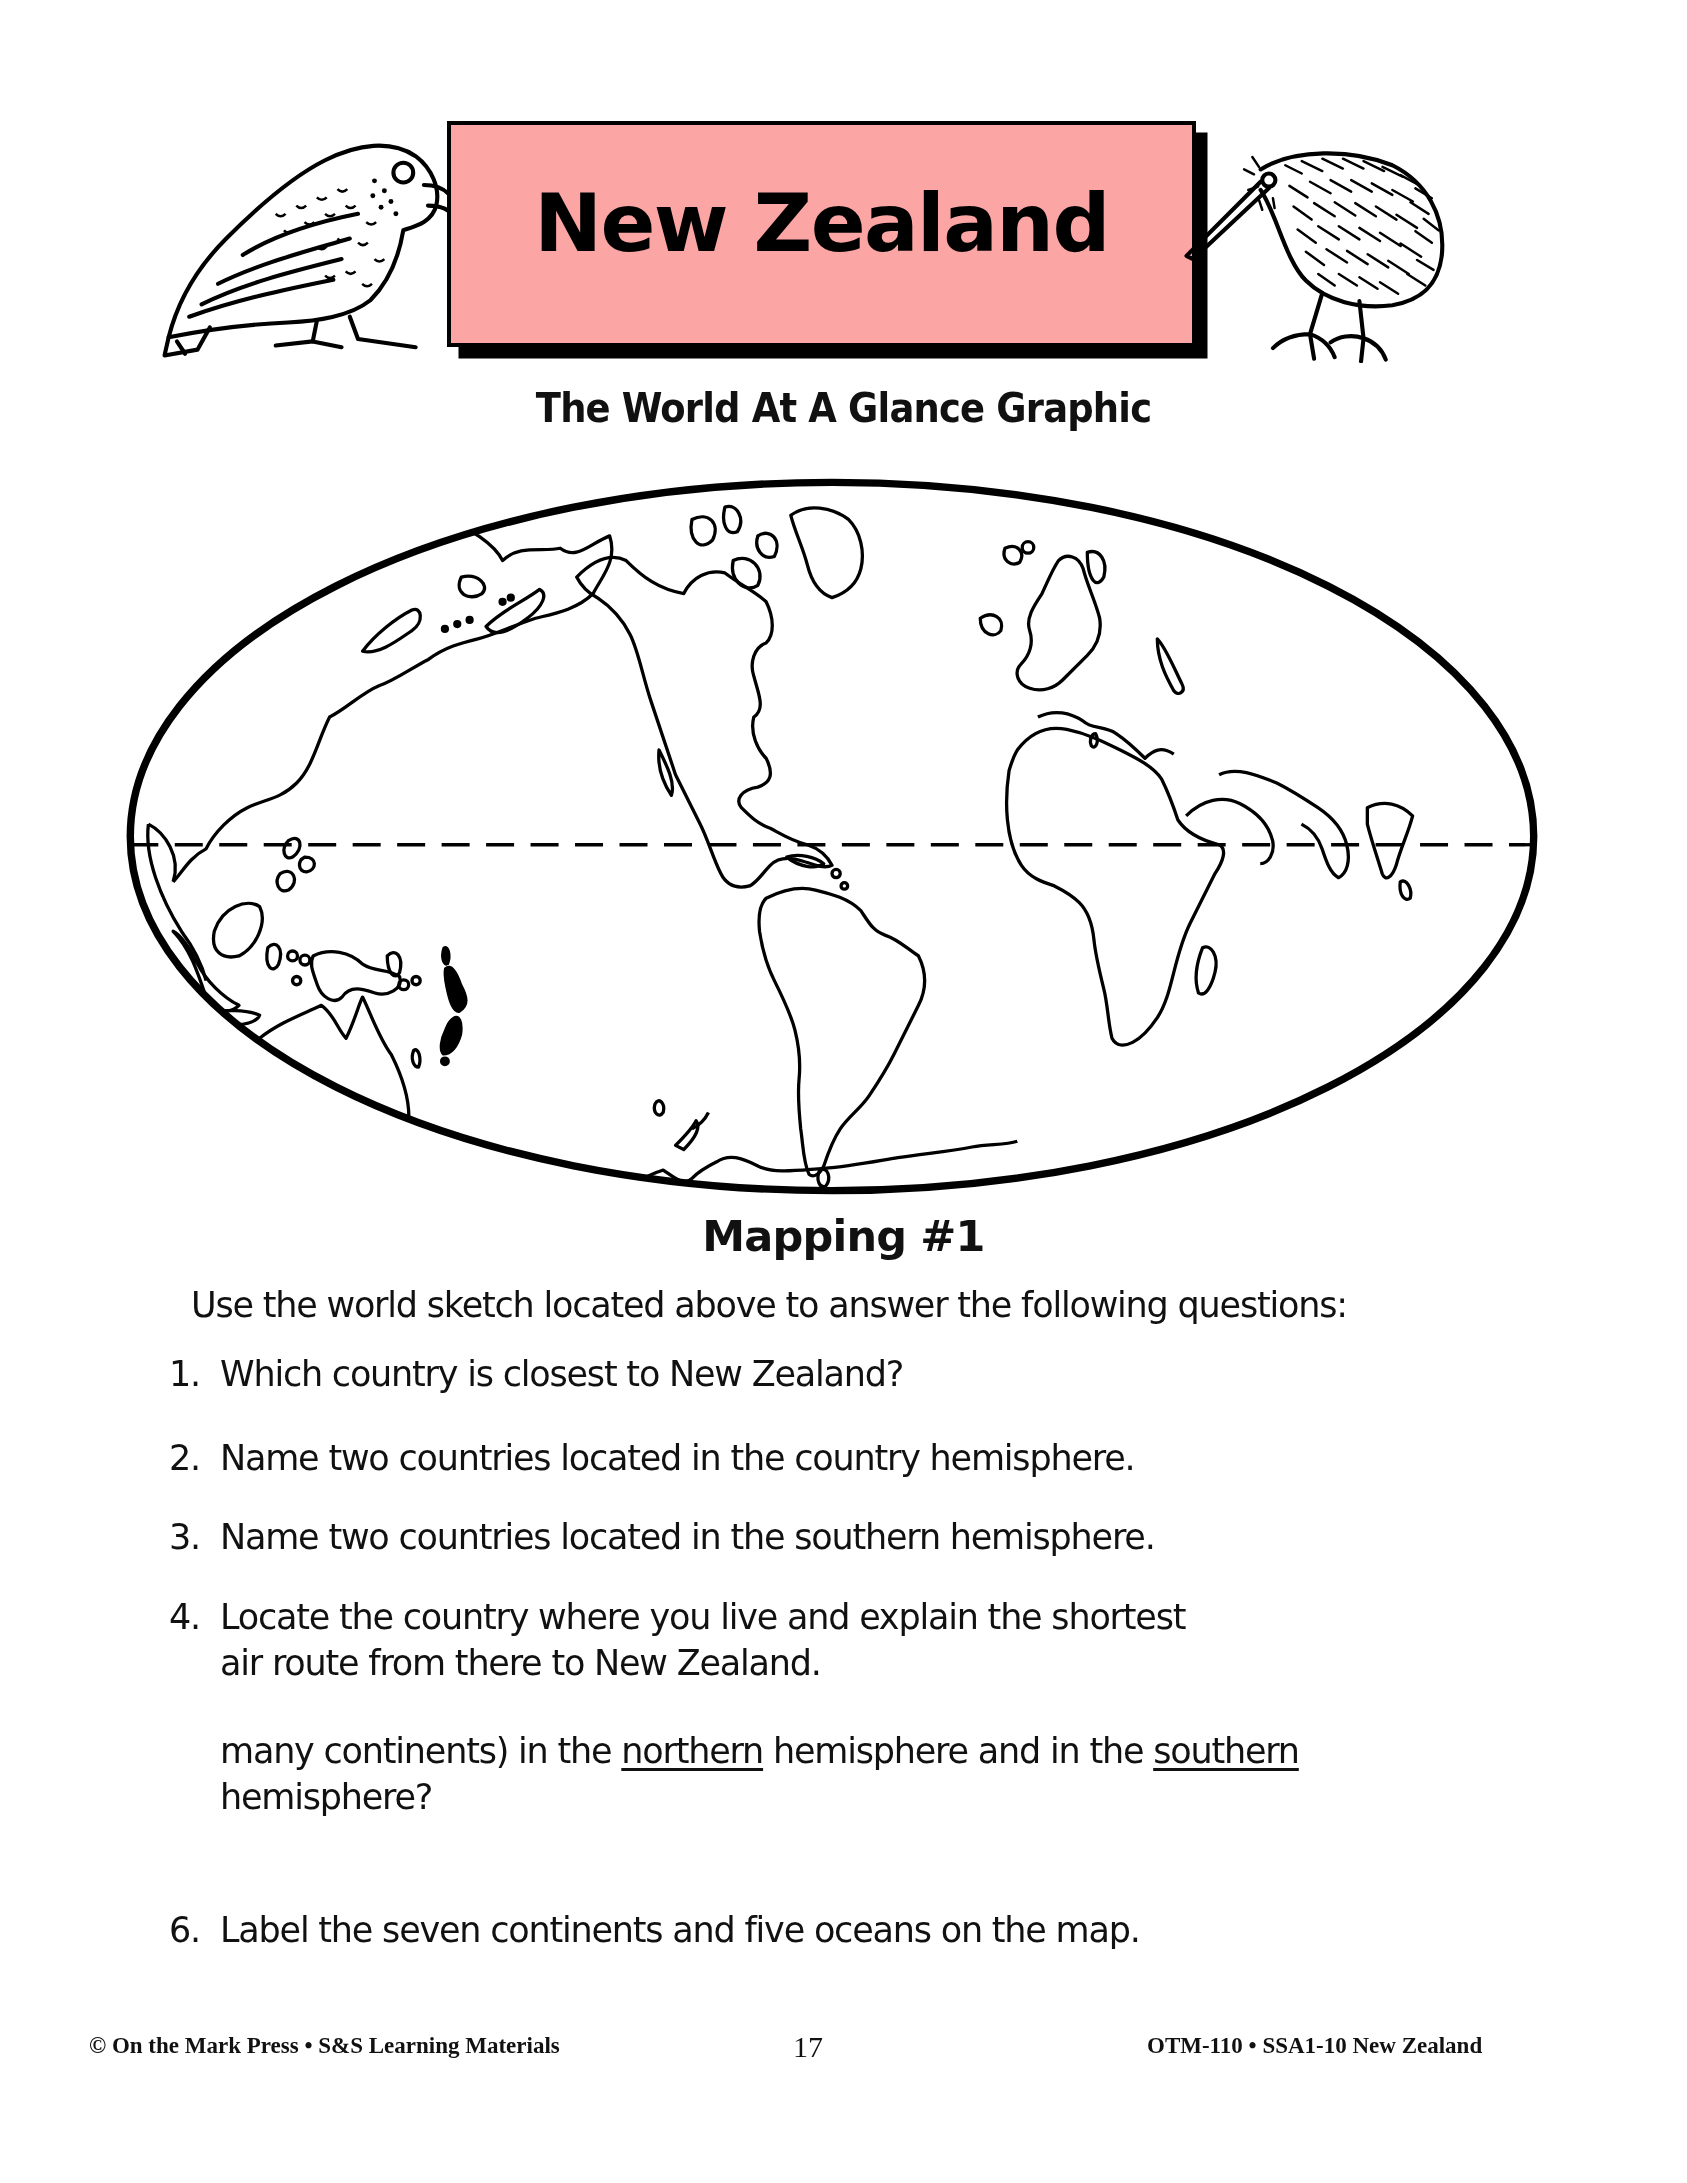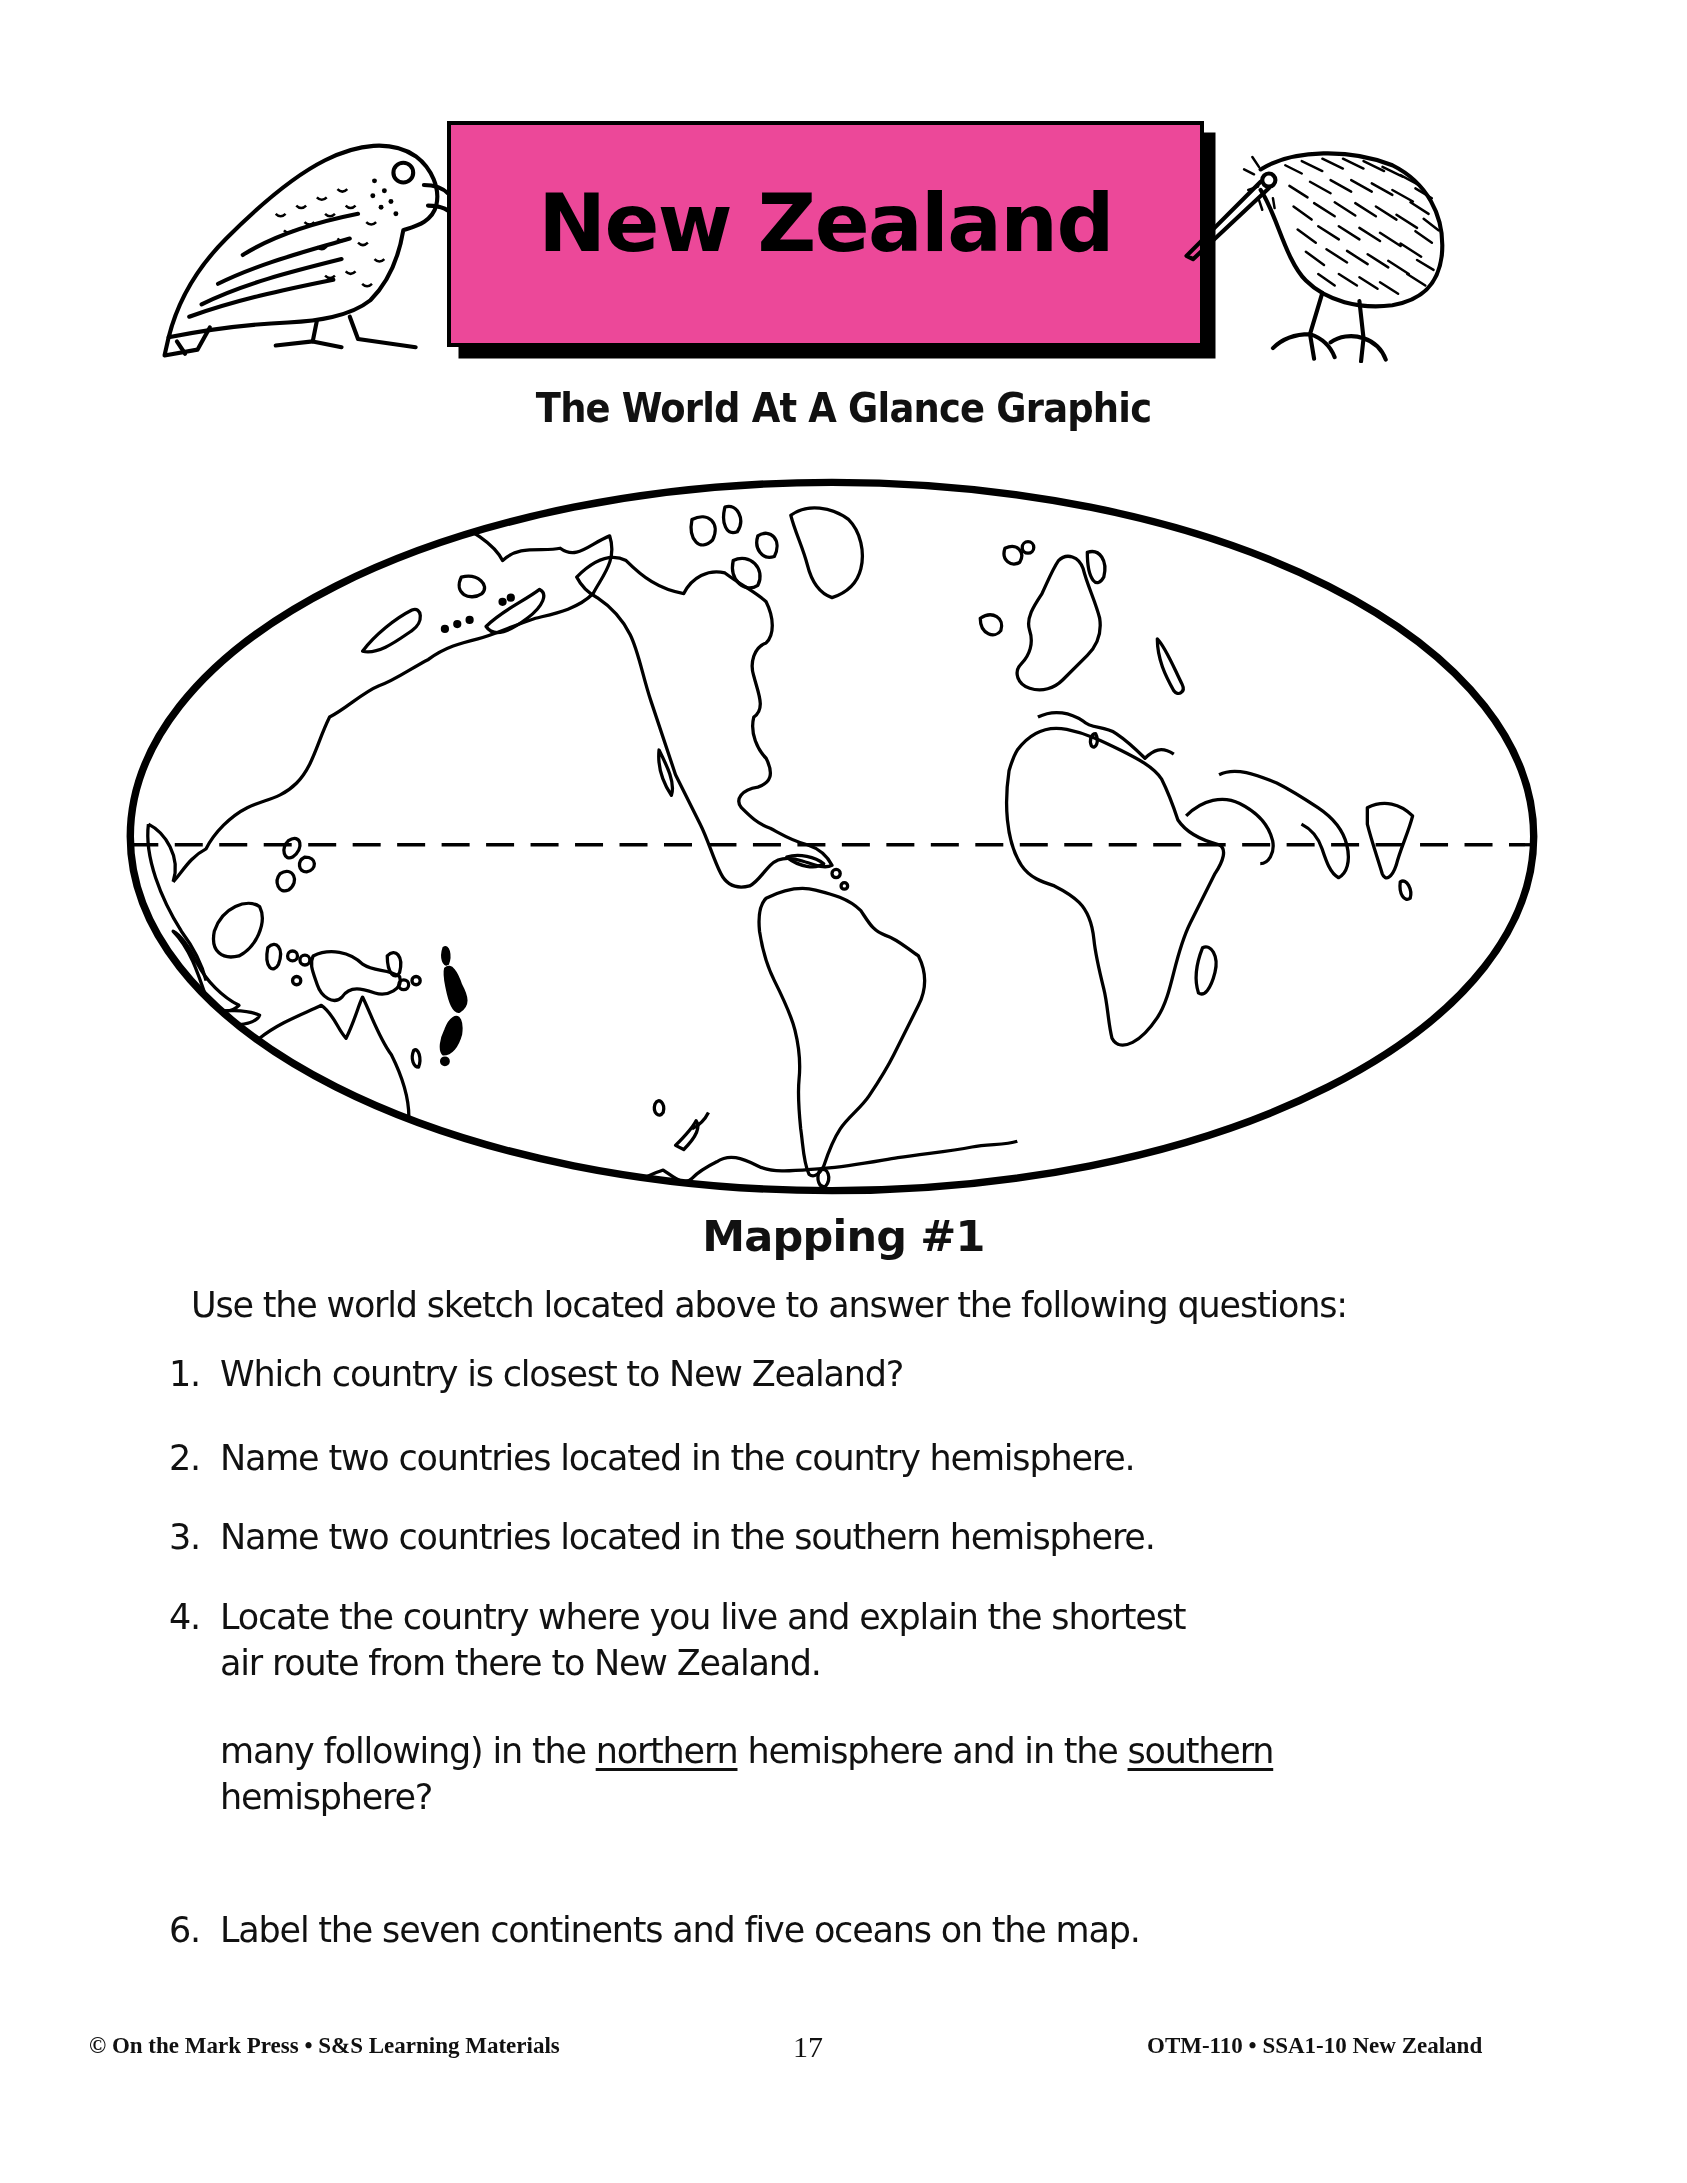--- a/index.html
+++ b/index.html
@@ -5,23 +5,22 @@
   html, body { margin: 0; padding: 0; background: #ffffff; }
   body {
     width: 1687px; height: 2183px; position: relative; overflow: hidden;
     font-family: "DejaVu Sans", "Liberation Sans", sans-serif; color: #111;
   }
 
   
   .bird { position: absolute; }
   #title-box {
     position: absolute; left: 447px; top: 121px; width: 741px; height: 218px;
-    border: 4.1px solid #000; background: #ec4899;
+    border: 4.1px solid #000; background: #fca5a5;
     box-shadow: 11.5px 11.5px 0 0 #000;
-    padding-left: 8px;
   }
   #title-text {
     position: absolute; left: 0; right: 0; top: 51px; text-align: center;
     font-family: "DejaVu Sans", sans-serif; font-weight: bold;
     font-size: 81px; letter-spacing: -1.6px; color: #000;
   }
   #subtitle {
     position: absolute; left: 0; width: 1687px; top: 384px; text-align: center;
     font-family: "DejaVu Sans Condensed", "DejaVu Sans", sans-serif; font-weight: bold;
     font-size: 41px; letter-spacing: -0.8px; color: #111;
@@ -248,21 +247,21 @@
   <div class="q" style="top:1514px;">
     <span class="first"><span class="num">3.</span><span>Name two countries located in the southern hemisphere.</span></span>
   </div>
 
   <div class="q" style="top:1594px;">
     <span class="first"><span class="num">4.</span><span>Locate the country where you live and explain the shortest</span></span>
     <span class="cont">air route from there to New Zealand.</span>
   </div>
 
   <div class="q" style="top:1728px;">
-    <span class="cont"><span>many following) in the </span><span class="ul">northern</span><span> hemisphere and in the </span><span class="ul">southern</span></span>
+    <span class="cont"><span>many continents) in the </span><span class="ul">northern</span><span> hemisphere and in the </span><span class="ul">southern</span></span>
     <span class="cont">hemisphere?</span>
   </div>
 
   <div class="q" style="top:1907px;">
     <span class="first"><span class="num">6.</span><span>Label the seven continents and five oceans on the map.</span></span>
   </div>
 </div>
 
 <div id="footer">
   <span id="footer-left">© On the Mark Press • S&amp;S Learning Materials</span>

